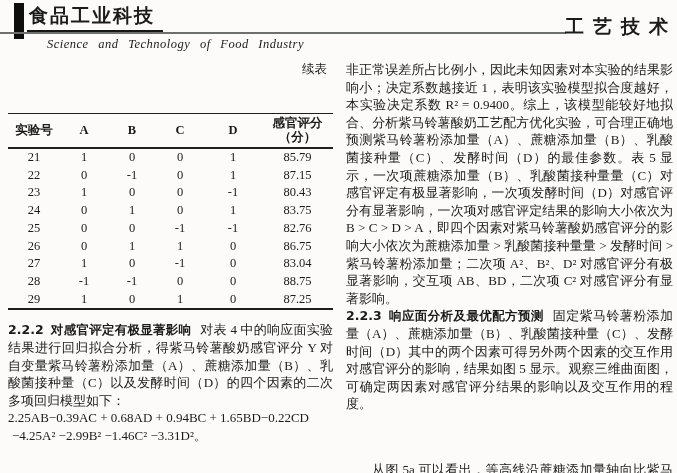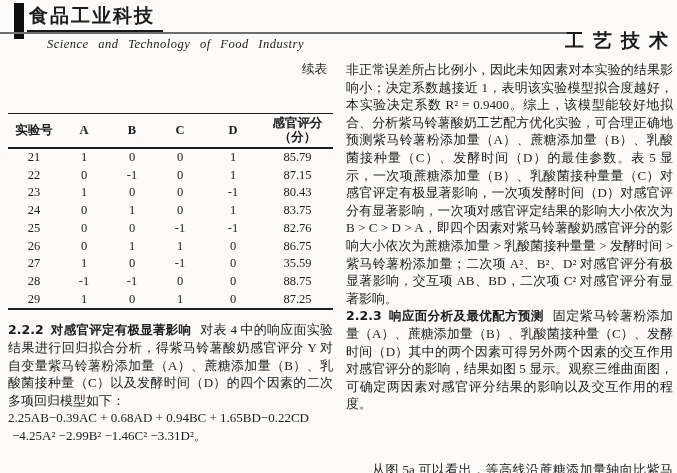--- a/index.html
+++ b/index.html
@@ -20,21 +20,21 @@
     border-bottom:2px solid #161616;
     white-space:nowrap;
   }
   .header-rule { position:absolute; left:0; top:32px; width:566px; height:2px; background:#6e6e6e; }
   .journal-en {
     position:absolute; left:47px; top:37px;
     font-size:12.5px; font-style:italic; letter-spacing:.5px; word-spacing:6px;
     white-space:nowrap;
   }
   .column-label {
-    position:absolute; right:0; top:28px;
+    position:absolute; right:0; top:14px;
     font-family:Liberation Serif, serif;
     font-size:19px; font-weight:bold; letter-spacing:9px;
     white-space:nowrap;
   }
   
   .col-left  { position:absolute; left:8px;  top:60px; width:325px; }
   .col-right { position:absolute; left:346px; top:61px; width:327px; }
   .para { font-size:13px; line-height:17.6px; text-align:justify; }
   .indent { text-indent:26px;margin-top:48px; }
   .sec-num   { font-weight:bold; font-family:"DejaVu Sans","Liberation Sans",sans-serif; font-size:12.5px; margin-right:7px;margin-top:32px; }
@@ -141,21 +141,21 @@
         <td>1</td>
         <td>0</td>
         <td>86.75</td>
       </tr>
       <tr>
         <td>27</td>
         <td>1</td>
         <td>0</td>
         <td>-1</td>
         <td>0</td>
-        <td>35.59</td>
+        <td>83.04</td>
       </tr>
       <tr>
         <td>28</td>
         <td>-1</td>
         <td>-1</td>
         <td>0</td>
         <td>0</td>
         <td>88.75</td>
       </tr>
       <tr>

